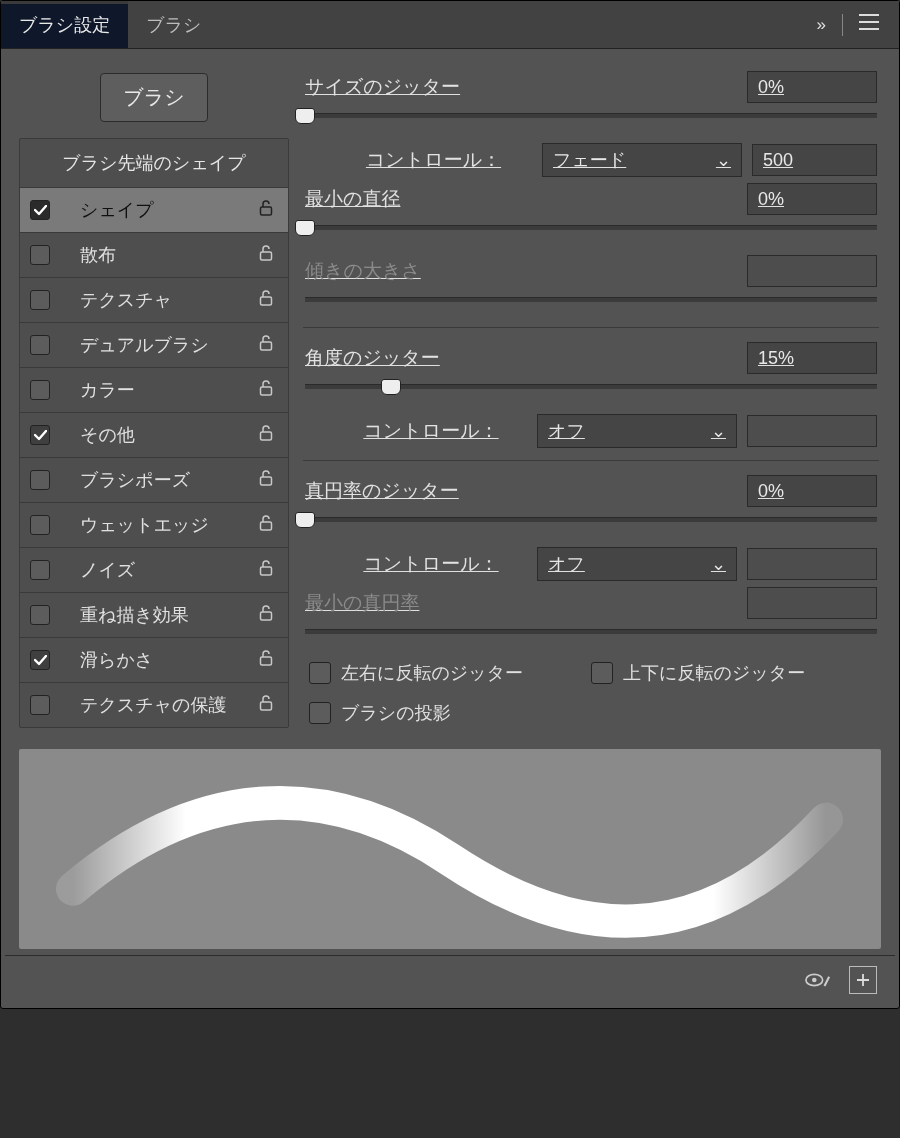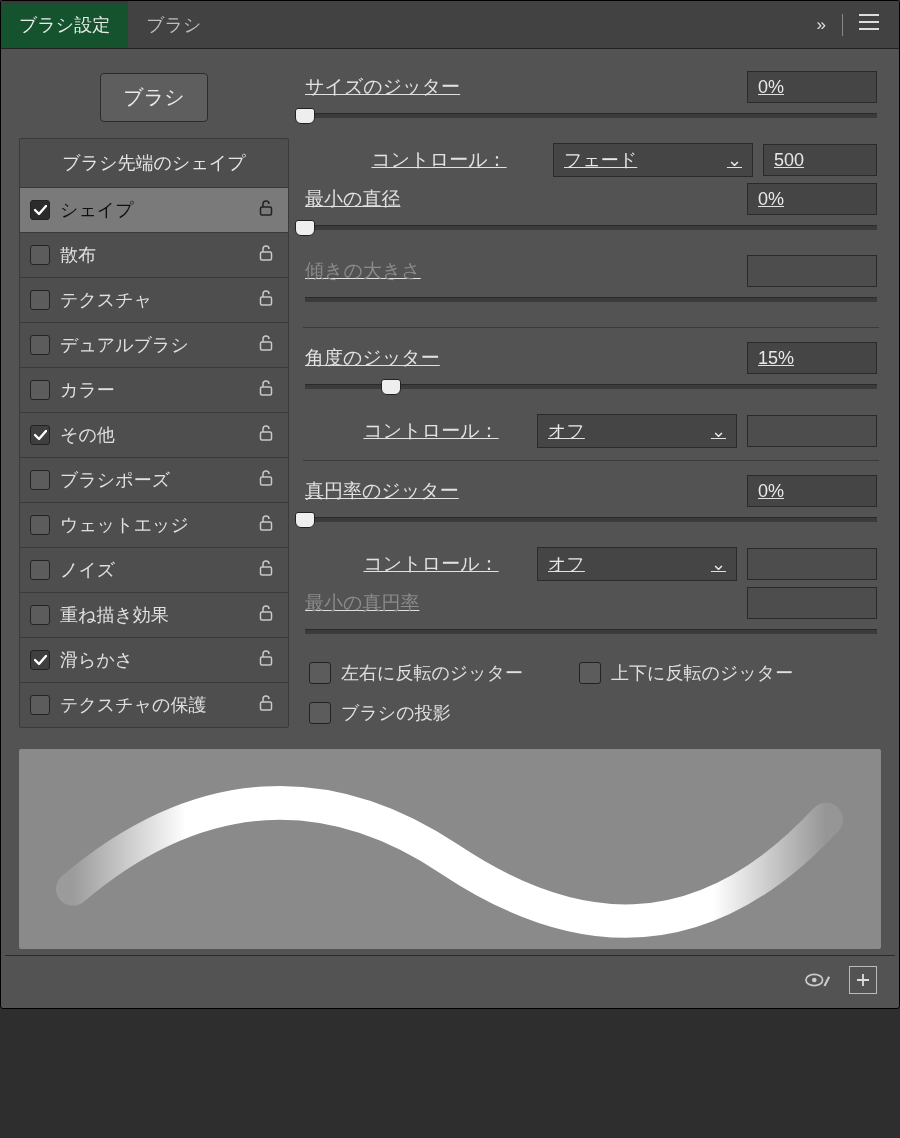--- a/index.html
+++ b/index.html
@@ -2,21 +2,21 @@
 <html><head>
 <meta charset="utf-8">
 <style>
   * { box-sizing: border-box; margin: 0; padding: 0; font-family: "Hiragino Kaku Gothic Pro", "Meiryo", sans-serif; }
   body { background: #2e2e2e; color: #e0e0e0; font-size: 17px; width: 900px; }
   .panel { width: 900px; background: #535353; border: 1px solid #000; border-radius: 3px; }
 
   
   .header { height: 48px; display: flex; align-items: stretch; background: #424242; border-bottom: 1px solid #222; }
   .tab { padding: 0 18px; display: flex; align-items: center; color: #bdbdbd; cursor: pointer; font-size: 18px; }
-  .tab.active { background: #14532d; color: #eaeaea; position: relative; }
+  .tab.active { background: #0f172a; color: #eaeaea; position: relative; }
   .tab.active::before { content:""; position:absolute; left:0; top:0; width:100%; height:3px; background:#3a3a3a; }
   .header-right { margin-left: auto; display: flex; align-items: center; gap: 10px; padding-right: 14px; color:#e0e0e0; }
   .icon-btn { cursor: pointer; padding: 4px 6px; }
   .vdiv { width:1px; height:22px; background:#888; }
 
   
   .body { display: flex; padding: 18px 18px 8px 18px; gap: 12px; }
   .left { width: 270px; flex-shrink: 0; }
   .right { flex: 1; }
 
@@ -25,41 +25,41 @@
   .side-list { background:#4e4e4e; border:1px solid #3a3a3a; border-radius:2px; }
   .side-header { text-align:center; padding:12px 8px; font-size:18px; color:#e6e6e6; border-bottom:1px solid #3a3a3a; }
   .side-item { display:flex; align-items:center; padding:10px 10px; border-bottom:1px solid #3a3a3a; gap:10px; cursor:pointer; }
   .side-item:last-child { border-bottom:none; }
   .side-item.selected { background:#7a7a7a; color:#101010; }
   .side-item.selected .chk { background:#2b2b2b; }
   .chk { width:20px; height:20px; border:1px solid #222; border-radius:3px; background:#5c5c5c; display:flex; align-items:center; justify-content:center; flex-shrink:0; }
   .chk.checked { background:#3f3f3f; }
   .chk svg { display:none; }
   .chk.checked svg { display:block; }
-  .side-label { flex:1; font-size:18px; }
+  .side-label { flex:1; font-size:18px;margin-left:20px; }
   .lock { width:20px; flex-shrink:0; color:#c8c8c8; }
   .side-item.selected .lock { color:#222; }
 
   
   .row { display:flex; align-items:center; padding: 4px 4px 2px 4px; gap:10px;text-decoration:underline; }
   .row-label { flex:1; font-size:19px; color:#e2e2e2; }
   .row-label.dim { color:#8b8b8b; }
   .row-label.indent { padding-left:30px;text-align:center; }
   .val-input { width:130px; height:32px; background:#454545; border:1px solid #2a2a2a; color:#e8e8e8; font-size:18px; padding:2px 10px; }
   .val-input:disabled { background:#4d4d4d; color:#7a7a7a; }
   .select { width:200px; height:34px; background:#454545; border:1px solid #2a2a2a; color:#e8e8e8; font-size:18px; padding:16px 10px; display:flex; align-items:center; justify-content:space-between; cursor:pointer; }
   .slider { height:28px; position:relative; margin: 0 4px 6px 4px; }
   .slider .track { position:absolute; left:0; right:0; top:8px; height:5px; background:#3b3b3b; border-top:1px solid #2a2a2a; }
   .slider .thumb { position:absolute; top:3px; width:20px; height:16px; background:#eee; border:1px solid #222; border-radius:3px 3px 6px 6px; transform:translateX(-10px); }
   .sep { height:1px; background:#3a3a3a; margin:10px 2px; }
 
   .check-row { display:flex; align-items:center; gap:10px; padding:6px 4px; }
   .check-row .chk { width:22px; height:22px; }
   .check-row span { font-size:18px; }
-  .check-group { display:flex; flex-wrap:wrap; gap: 4px 48px; padding-left:4px; }
+  .check-group { display:flex; flex-wrap:wrap; gap: 4px 60px; padding-left:4px; }
 
   .preview { margin: 10px 18px 6px 18px; height:200px; background:#8a8a8a; border-radius:2px; display:flex; align-items:center; justify-content:center; overflow:hidden; }
   .preview svg { width:92%; height:auto; }
 
   .footer { display:flex; justify-content:flex-end; align-items:center; gap:18px; padding: 10px 22px 14px 22px; }
   .footer .ficon { width:26px; height:26px; color:#d8d8d8; cursor:pointer; display:flex; align-items:center; justify-content:center; }
   .square-btn { width:28px; height:28px; border:1px solid #bbb; display:flex; align-items:center; justify-content:center; cursor:pointer; }
 
   .hrule { height:1px; background:#2b2b2b; margin:0 4px; }
 </style>
@@ -210,21 +210,21 @@
           <div class="track"></div>
           <div class="thumb" style="left:0%"></div>
         </div>
 
       <div class="row">
           <div class="row-label indent">コントロール：</div>
         <div class="select">
             <span>フェード</span>
             <span>⌄</span>
           </div>
-        <input class="val-input" style="width: 114px;" value="500">
+        <input class="val-input" style="width: 125px;" value="500">
         </div>
 
       <div class="row">
           <div class="row-label">最小の直径</div>
         <input class="val-input" value="0%" style="">
         </div>
       <div class="slider">
           <div class="track"></div>
           <div class="thumb" style="left:0%"></div>
         </div>

